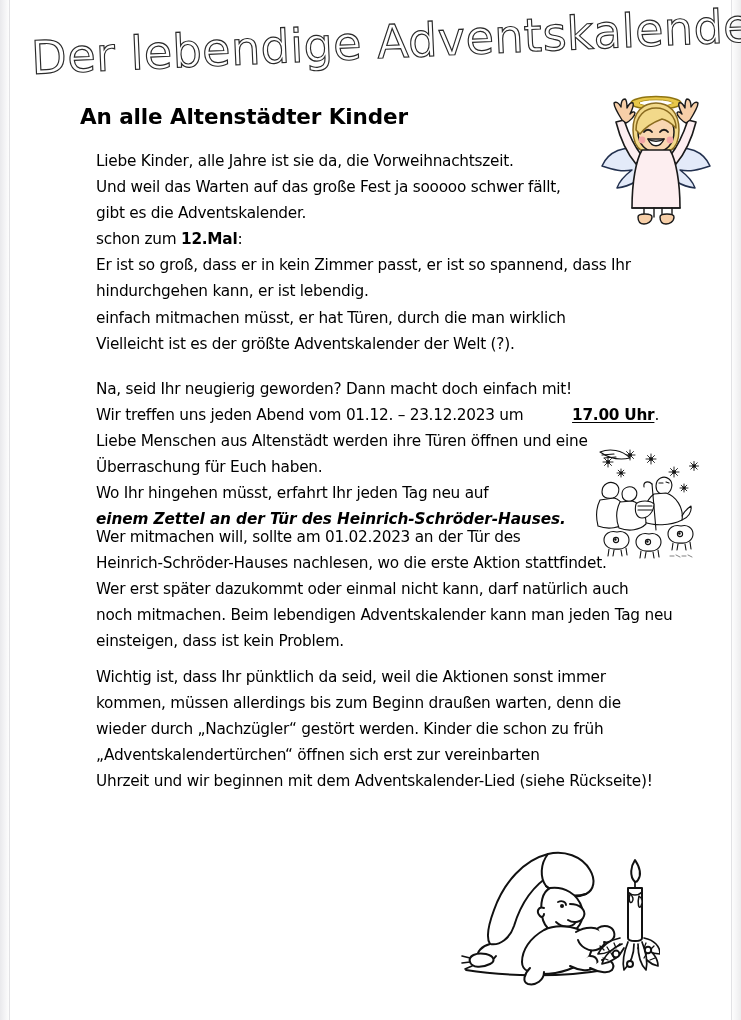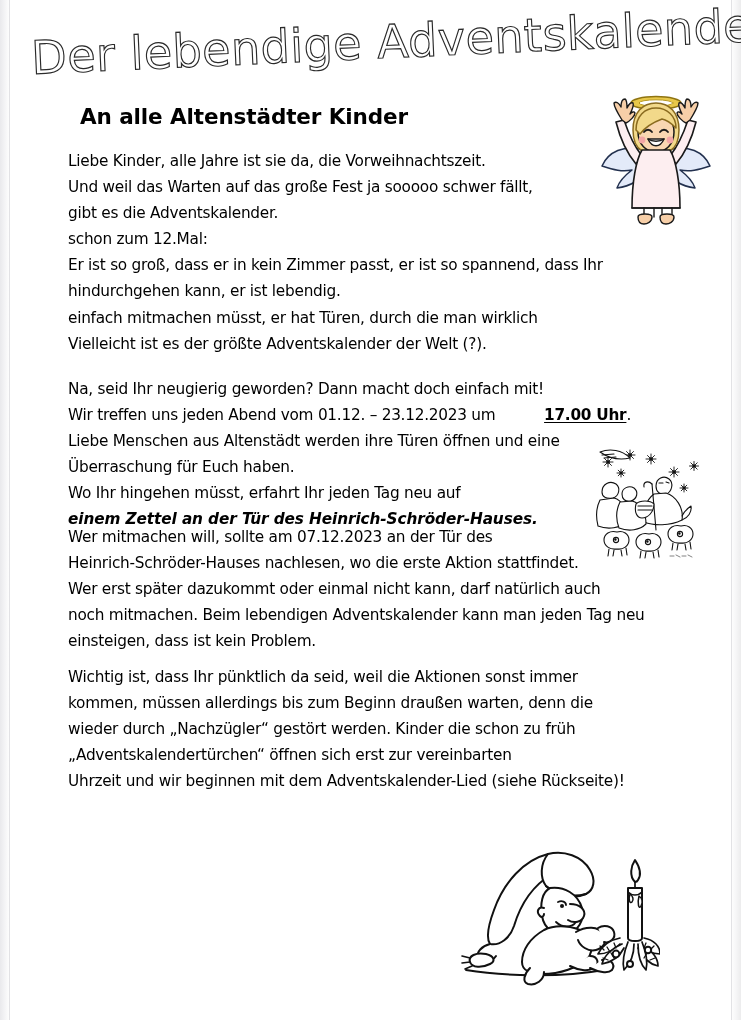--- a/index.html
+++ b/index.html
@@ -76,31 +76,31 @@
     font-family: "DejaVu Sans", sans-serif;
     font-size: 21.5px;
     font-weight: 700;
     color: #000000;
     letter-spacing: -0.1px;
     white-space: nowrap;
   }
 
   .para {
     position: absolute;
-    left: 68px;
+    left: 96px;
     font-family: "DejaVu Sans", sans-serif;
     font-size: 15.3px;
     line-height: 26.1px;
     color: #000000;
     letter-spacing: -0.25px;
     white-space: nowrap;
   }
   .para .ln { display: block; white-space: nowrap; }
 
-  b.bd { font-weight: 400; }
+  b.bd { font-weight: 700; }
   b.bdul { font-weight: 700; text-decoration: underline; text-underline-offset: 2px; margin-left: 44px; }
   i.bi { font-weight: 700; font-style: italic; letter-spacing: -0.1px; }
 
   #p1 { top: 148px; }
   #p2 { top: 376px; }
   #p3 { top: 524px; }
   #p4 { top: 664px; }
   #closing { top: 822px; }
 
   .sig {
@@ -161,21 +161,21 @@
     <div class="para" id="p2">
       <span class="ln">Na, seid Ihr neugierig geworden? Dann macht doch einfach mit!</span>
       <span class="ln"><span>Wir treffen uns jeden Abend vom 01.12. – 23.12.2023 um </span><b class="bdul">17.00 Uhr</b><span>.</span></span>
       <span class="ln">Liebe Menschen aus Altenstädt werden ihre Türen öffnen und eine</span>
       <span class="ln">Überraschung für Euch haben.</span>
       <span class="ln">Wo Ihr hingehen müsst, erfahrt Ihr jeden Tag neu auf</span>
       <span class="ln"><i class="bi">einem Zettel an der Tür des Heinrich-Schröder-Hauses.</i></span>
     </div>
 
     <div class="para" id="p3">
-      <span class="ln">Wer mitmachen will, sollte am 07.12.2023 an der Tür des</span>
+      <span class="ln">Wer mitmachen will, sollte am 01.02.2023 an der Tür des</span>
       <span class="ln">Heinrich-Schröder-Hauses nachlesen, wo die erste Aktion stattfindet.</span>
       <span class="ln">Wer erst später dazukommt oder einmal nicht kann, darf natürlich auch</span>
       <span class="ln">noch mitmachen. Beim lebendigen Adventskalender kann man jeden Tag neu</span>
       <span class="ln">einsteigen, dass ist kein Problem.</span>
     </div>
 
     <div class="para" id="p4">
       <span class="ln">Wichtig ist, dass Ihr pünktlich da seid, weil die Aktionen sonst immer</span>
       <span class="ln">kommen, müssen allerdings bis zum Beginn draußen warten, denn die</span>
       <span class="ln">wieder durch „Nachzügler“ gestört werden. Kinder die schon zu früh</span>

